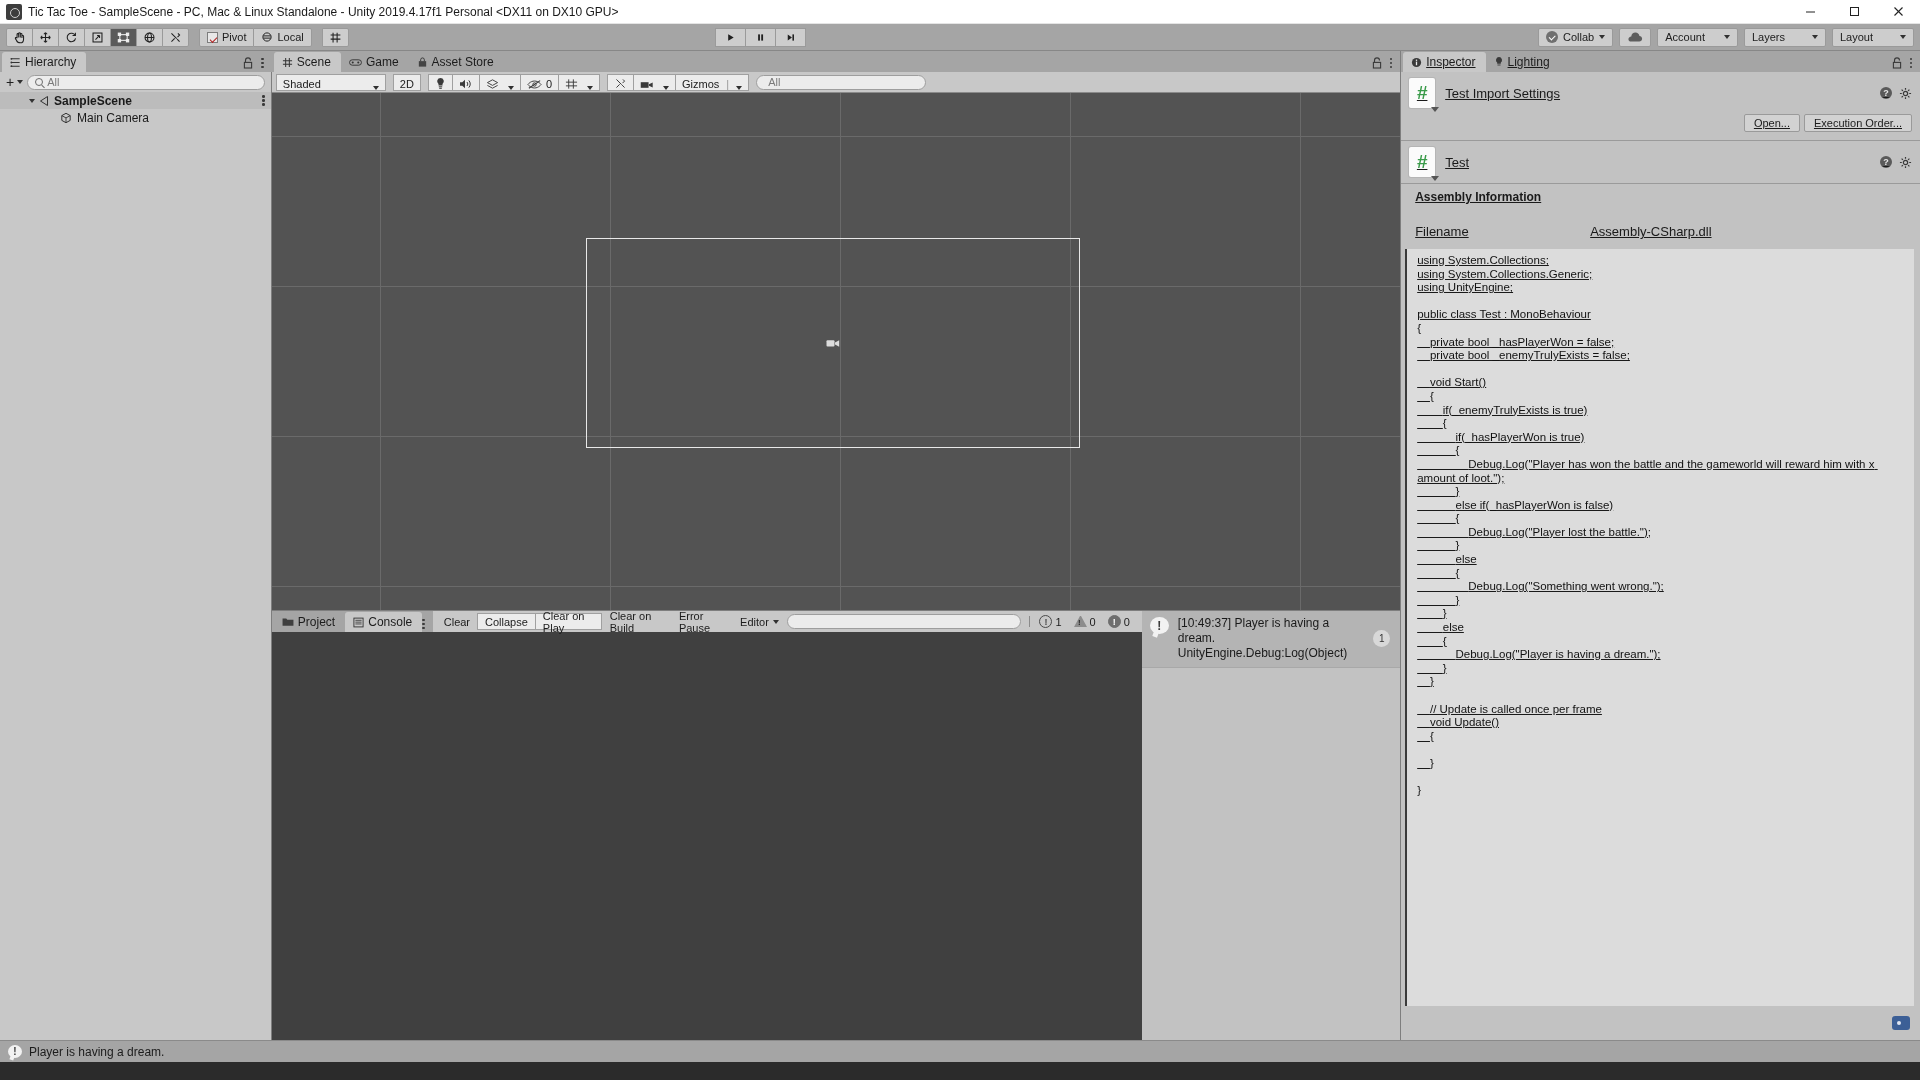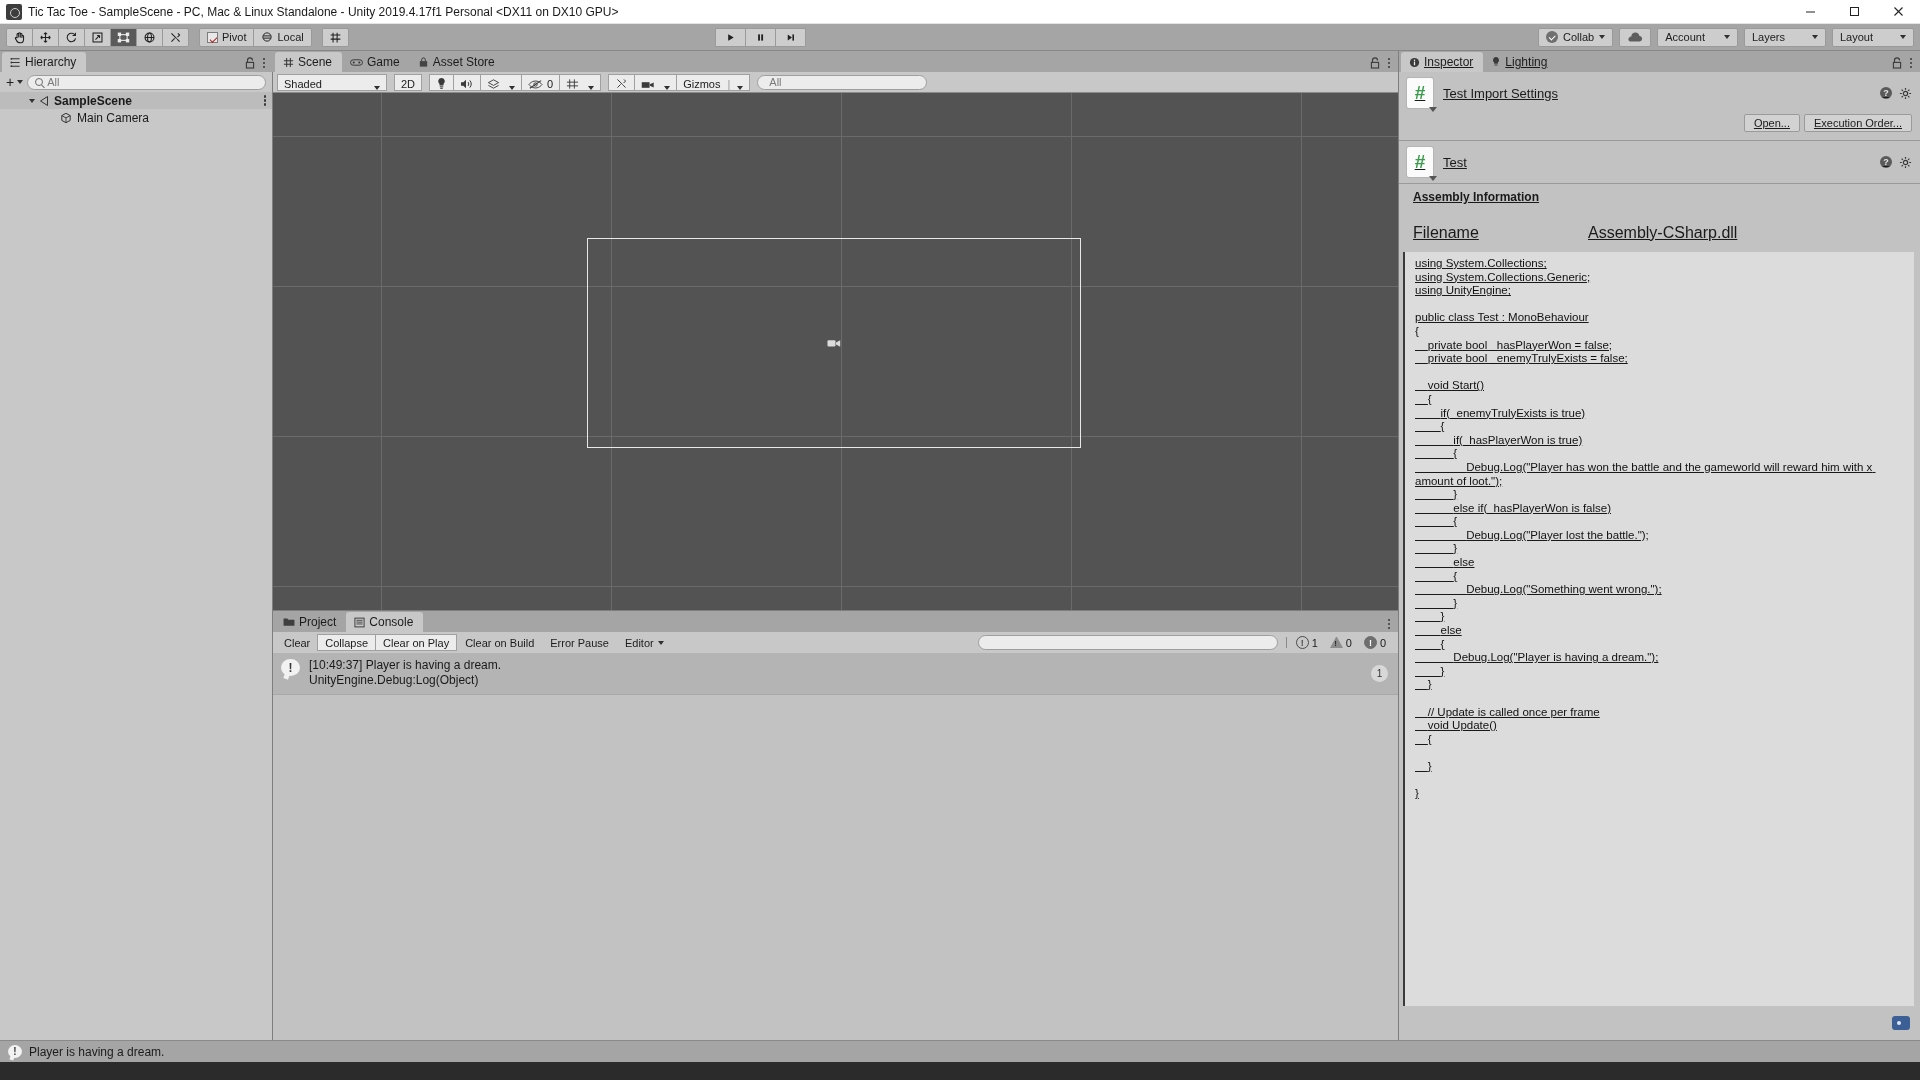--- a/index.html
+++ b/index.html
@@ -177,21 +177,21 @@
     flex: 1 1 auto; position: relative; overflow: hidden;
     background: #535353;
   }
   .grid-line { position: absolute; background: #6a6a6a; }
   .cam-rect {
     position: absolute; border: 1px solid #e8e8e8; box-sizing: border-box;
   }
   .cam-gizmo { position: absolute; width: 14px; height: 11px; }
 
   
-  .console { height: 430px; background: #5eead4; display: flex; flex-direction: column;
+  .console { height: 430px; background: #404040; display: flex; flex-direction: row;
              flex: 0 0 430px; border-top: 1px solid #7e7e7e; }
   .console-toolbar {
     height: 21px; background: #c8c8c8; display: flex; align-items: center;
     padding: 0 3px; flex: 0 0 21px; gap: 0;
   }
   .cbtn {
     height: 17px; border: 1px solid transparent; display: flex; align-items: center;
     padding: 0 7px; font-size: 11px; color: #1c1c1c; gap: 4px;
   }
   .cbtn.boxed { background: #ececec; border: 1px solid #a0a0a0; margin-left: -1px; }
@@ -275,21 +275,21 @@
   .section-bar {
     background: #bcbcbc; padding: 4px 10px; font-size: 12px; color: #1a1a1a;
     border-top: 1px solid #a0a0a0; border-bottom: 1px solid #a0a0a0; flex: 0 0 auto;
   }
   .imported-row {
     display: flex; align-items: center; gap: 10px; padding: 6px 8px;
     background: #c2c2c2; border-bottom: 1px solid #9a9a9a; flex: 0 0 auto;
   }
   .asm-block { padding: 6px 10px 4px 14px; flex: 0 0 auto; }
   .asm-title { font-weight: bold; font-size: 12px; margin-bottom: 20px; }
-  .asm-row { display: flex; font-size: 16px; align-items: flex-end; }
+  .asm-row { display: flex; font-size: 13px; align-items: flex-end; }
   .asm-label { width: 175px; }
   .code-box {
     flex: 1 1 auto; margin: 6px 6px 0 4px; background: #dcdcdc;
     border-left: 2px solid #3a3a3a; padding: 5px 8px 8px 10px;
     font-size: 11.5px; line-height: 13.6px; color: #111;
     white-space: pre-wrap; overflow: hidden; min-height: 0;
     font-family: "Liberation Sans", sans-serif;
   }
   .asset-labels-bar {
     background: #bcbcbc; padding: 5px 10px; font-weight: bold; font-size: 12px;

